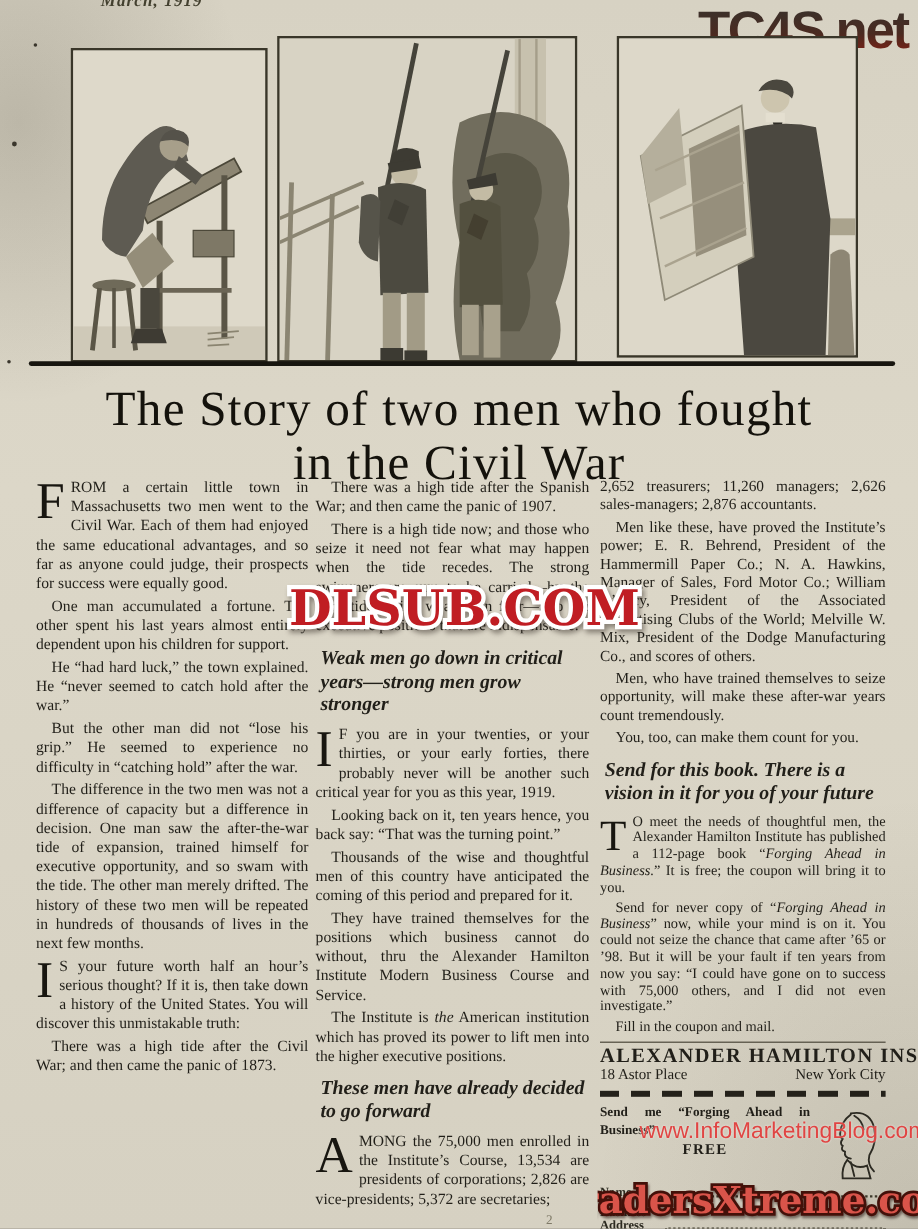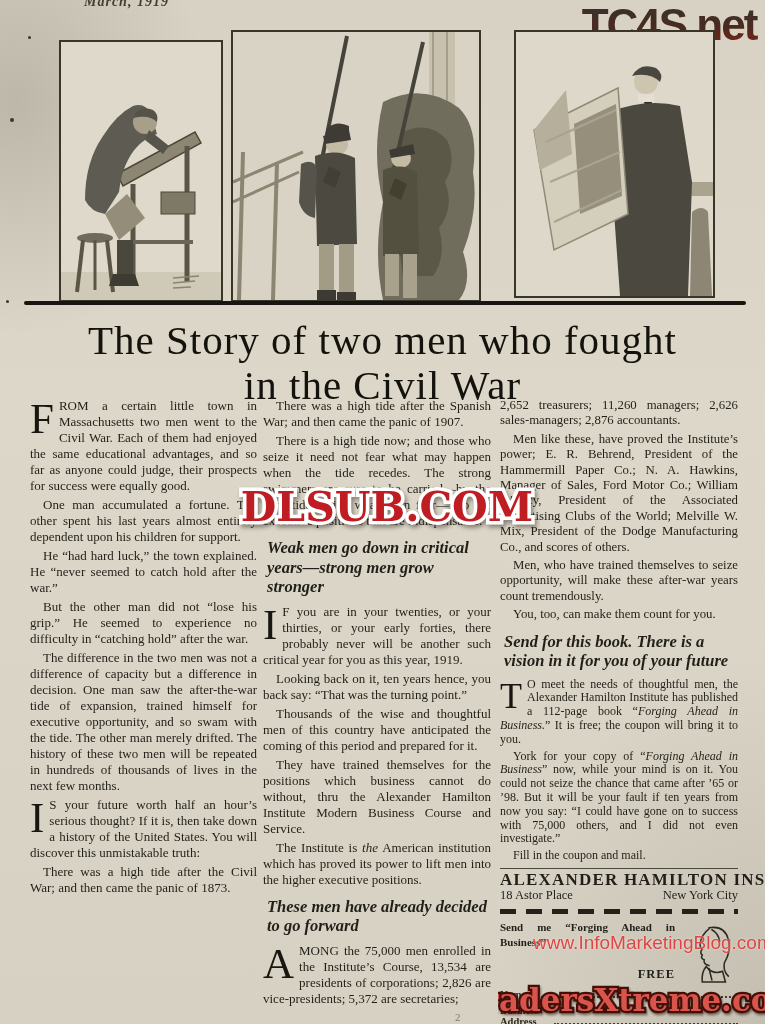--- a/index.html
+++ b/index.html
@@ -42,21 +42,21 @@
 
   
   .inst-rule{border-top:1.5px solid #4b473a; margin:5px 0 3px;}
   .inst-name{font-weight:bold; font-size:17px; letter-spacing:1.2px; text-align:center;
     white-space:nowrap; text-indent:0;}
   .addr-row{display:flex; justify-content:space-between; font-size:12.5px; margin-top:1px;}
   .dash-line{height:5px; margin:5px 0 6px;
     background:repeating-linear-gradient(90deg,#24211a 0 16px, transparent 16px 26px);}
   .offer-wrap{position:relative; min-height:64px;}
   .offer{font-size:11px; font-weight:bold; width:175px;}
-  .free{font-size:12.5px; font-weight:bold; width:175px; text-align:right; margin-top:16px; letter-spacing:1px;font-family:Liberation Serif, serif;}
+  .free{font-size:12.5px; font-weight:bold; width:175px; text-align:center; margin-top:0; letter-spacing:1px;font-family:Liberation Serif, serif;}
   .portrait{position:absolute; right:0; top:0; width:58px; height:64px;}
   .field-row{display:flex; align-items:flex-end; margin-top:6px;}
   .field-label{font-weight:bold; font-size:10.5px; line-height:10.5px; color:#2c2a20;}
   .field-label.two{width:50px;}
   .dotline{flex:1; border-bottom:2px dotted #3e3a2c; margin:0 0 2px 4px; height:1px;}
 
   
   .wm{pointer-events:none;}
   .wm-tc4s{right:-4px; top:-2px; width:200px; height:56px;}
   .wm-dlsub{left:234px; top:478px; width:306px; height:58px;}
@@ -214,21 +214,21 @@
   </div>
 
   <div class="col col3">
     <p>2,652 treasurers; 11,260 managers; 2,626 sales-managers; 2,876 accountants.</p>
     <p class="ind">Men like these, have proved the Institute’s power; E. R. Behrend, President of the Hammermill Paper Co.; N. A. Hawkins, Manager of Sales, Ford Motor Co.; William D’Arcy, President of the Associated Advertising Clubs of the World; Melville W. Mix, President of the Dodge Manufacturing Co., and scores of others.</p>
     <p class="ind">Men, who have trained themselves to seize opportunity, will make these after-war years count tremendously.</p>
     <p class="ind">You, too, can make them count for you.</p>
     <div class="subhead">Send for this book.  There is a vision in it for you of your future</div>
     <div class="small">
       <p><span class="dropcap" style="font-size:36px;line-height:30px;">T</span><span>O meet the needs of thoughtful men, the Alexander Hamilton Institute has published a 112-page book “</span><em class="bk">Forging Ahead in Business.</em><span>”  It is free; the coupon will bring it to you.</span></p>
-      <p class="ind"><span>York for your copy of “</span><em class="bk">Forging Ahead in Business</em><span>” now, while your mind is on it.  You could not seize the chance that came after ’65 or ’98.  But it will be your fault if ten years from now you say: “I could have gone on to success with 75,000 others, and I did not even investigate.”</span></p>
+      <p class="ind"><span>Send for never copy of “</span><em class="bk">Forging Ahead in Business</em><span>” now, while your mind is on it.  You could not seize the chance that came after ’65 or ’98.  But it will be your fault if ten years from now you say: “I could have gone on to success with 75,000 others, and I did not even investigate.”</span></p>
       <p class="ind">Fill in the coupon and mail.</p>
     </div>
 
     <div>
       <div class="inst-rule"></div>
       <div class="inst-name">ALEXANDER HAMILTON INSTITUTE</div>
       <div class="addr-row">
         <span>18 Astor Place</span>
         <span>New York City</span>
       </div>

